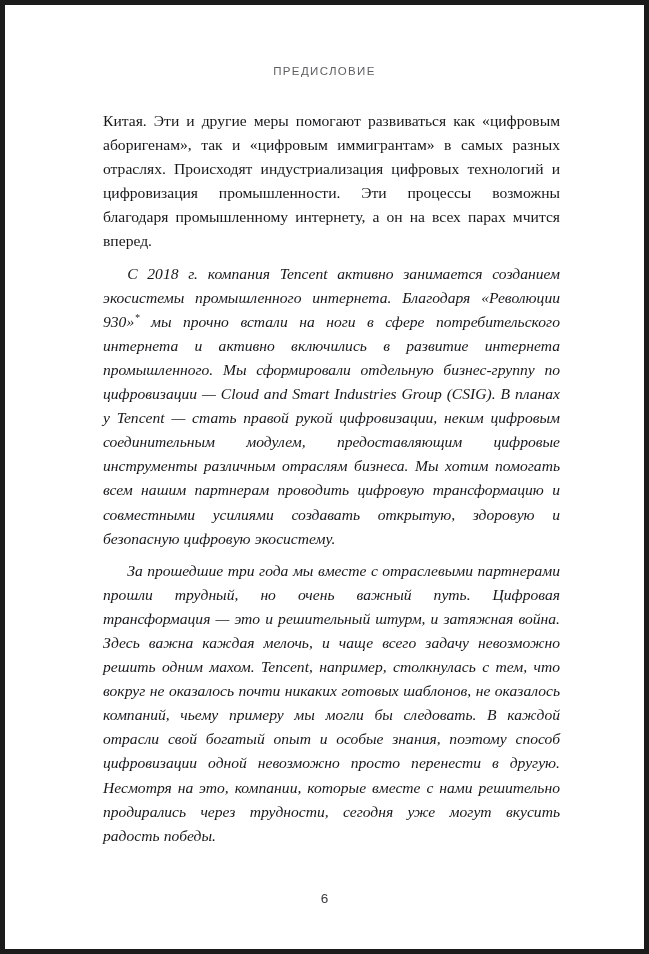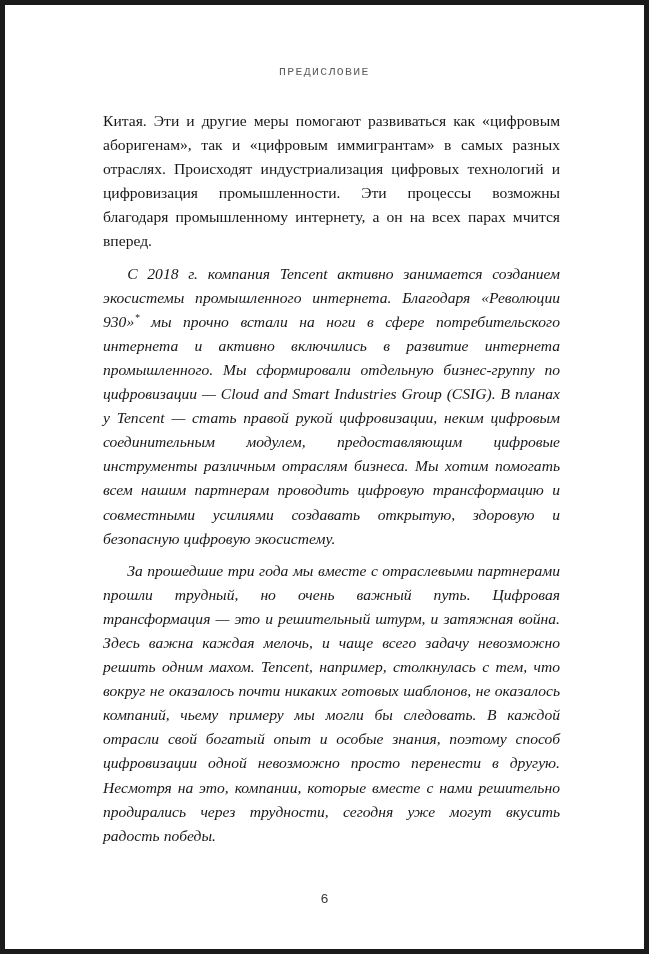--- a/index.html
+++ b/index.html
@@ -26,21 +26,21 @@
     overflow: hidden;
   }
 
   
   .running-head {
     position: absolute;
     left: 0;
     right: 0;
     top: 60px;
     text-align: center;
-    font-family: Liberation Mono, monospace;
+    font-family: Liberation Sans, sans-serif;
     font-size: 11.5px;
     letter-spacing: 1.35px;
     color: #5f5f63;
     white-space: nowrap;
   }
 
   
   .text-column {
     position: absolute;
     left: 90px;

